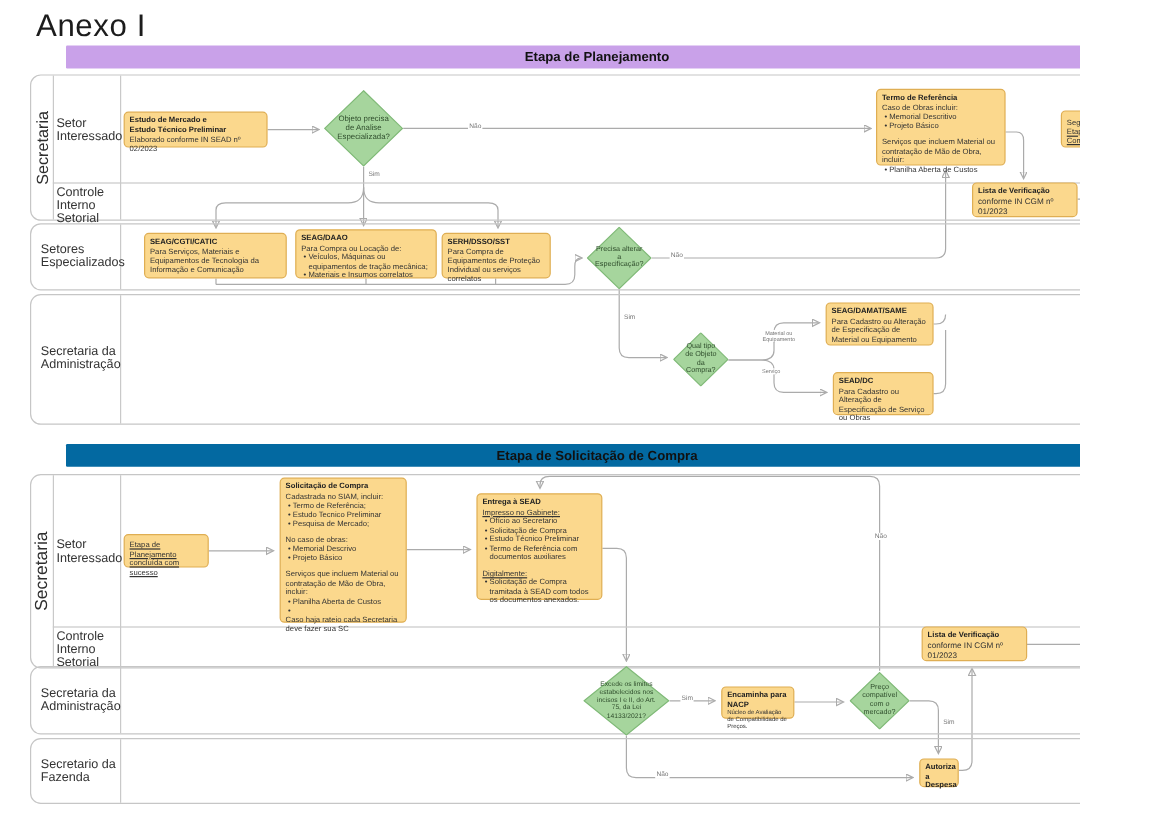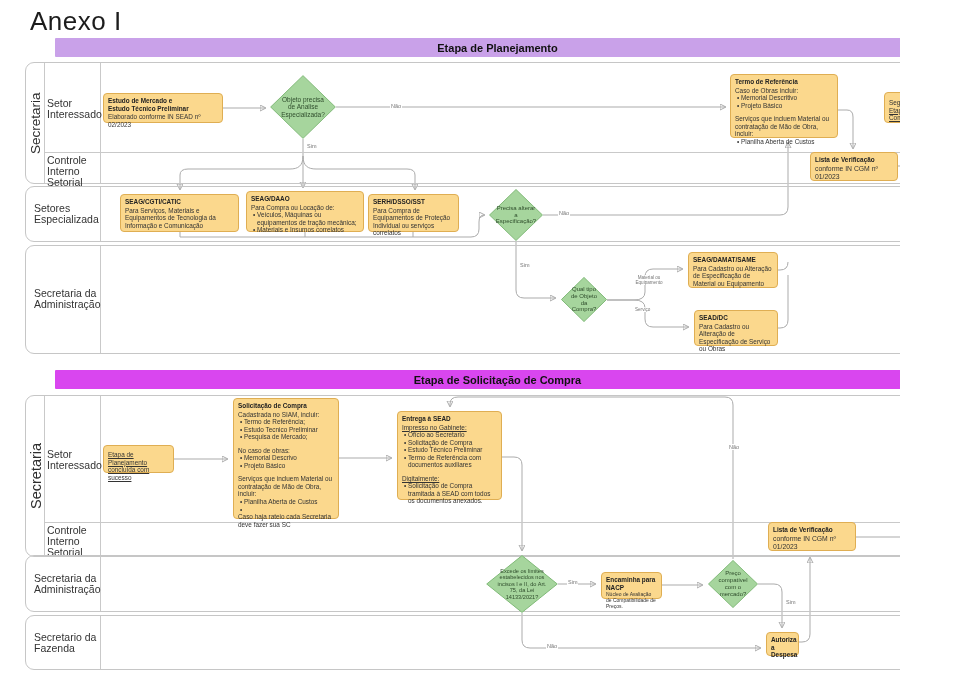--- a/index.html
+++ b/index.html
@@ -74,36 +74,36 @@
     <path class="m" d="M758,584 H774 Q782,584 782,592 V627"></path>
     <path class="m" d="M733,559 V405 Q733,397 725,397 H458 Q450,397 450,404 V406"></path>
     <path class="m" d="M522,613 V640 Q522,648 530,648 H760"></path>
     <path class="m" d="M799,642 H802 Q810,642 810,634 V558"></path>
     <path class="m" d="M855,537 H930 Q938,537 938,545 V562"></path>
   </svg>
 
   <div class="hdr" style="left:55px;top:38px;width:885px;background:#c9a1e9;">
     <span>Etapa de Planejamento</span>
   </div>
-  <div class="hdr" style="left:55px;top:370px;width:885px;background:#d946ef;">
+  <div class="hdr" style="left:55px;top:370px;width:885px;background:#0369a1;">
     <span>Etapa de Solicitação de Compra</span>
   </div>
 
   <div class="pool" style="left:25px;top:62px;width:915px;height:120px;">
     <div class="rot">Secretaria</div>
     <div class="vdiv" style="left:18px;"></div>
     <div class="vdiv" style="left:74px;"></div>
     <div class="hdiv" style="left:18px;right:0;top:89px;"></div>
     <div class="lanelab" style="left:21px;top:35px;width:52px;">Setor Interessado</div>
     <div class="lanelab" style="left:21px;top:92px;width:52px;">Controle Interno Setorial</div>
   </div>
 
   <div class="pool" style="left:25px;top:186px;width:915px;height:54px;">
     <div class="vdiv" style="left:74px;"></div>
-    <div class="lanelab" style="left:8px;top:16px;width:64px;">Setores Especializada</div>
+    <div class="lanelab" style="left:8px;top:16px;width:64px;">Setores Especializados</div>
   </div>
 
   <div class="pool" style="left:25px;top:245px;width:915px;height:107px;">
     <div class="vdiv" style="left:74px;"></div>
     <div class="lanelab" style="left:8px;top:42px;width:64px;">Secretaria da Administração</div>
   </div>
 
   <div class="pool" style="left:25px;top:395px;width:915px;height:160px;">
     <div class="rot" style="font-size:14.5px;">Secretaria</div>
     <div class="vdiv" style="left:18px;"></div>

